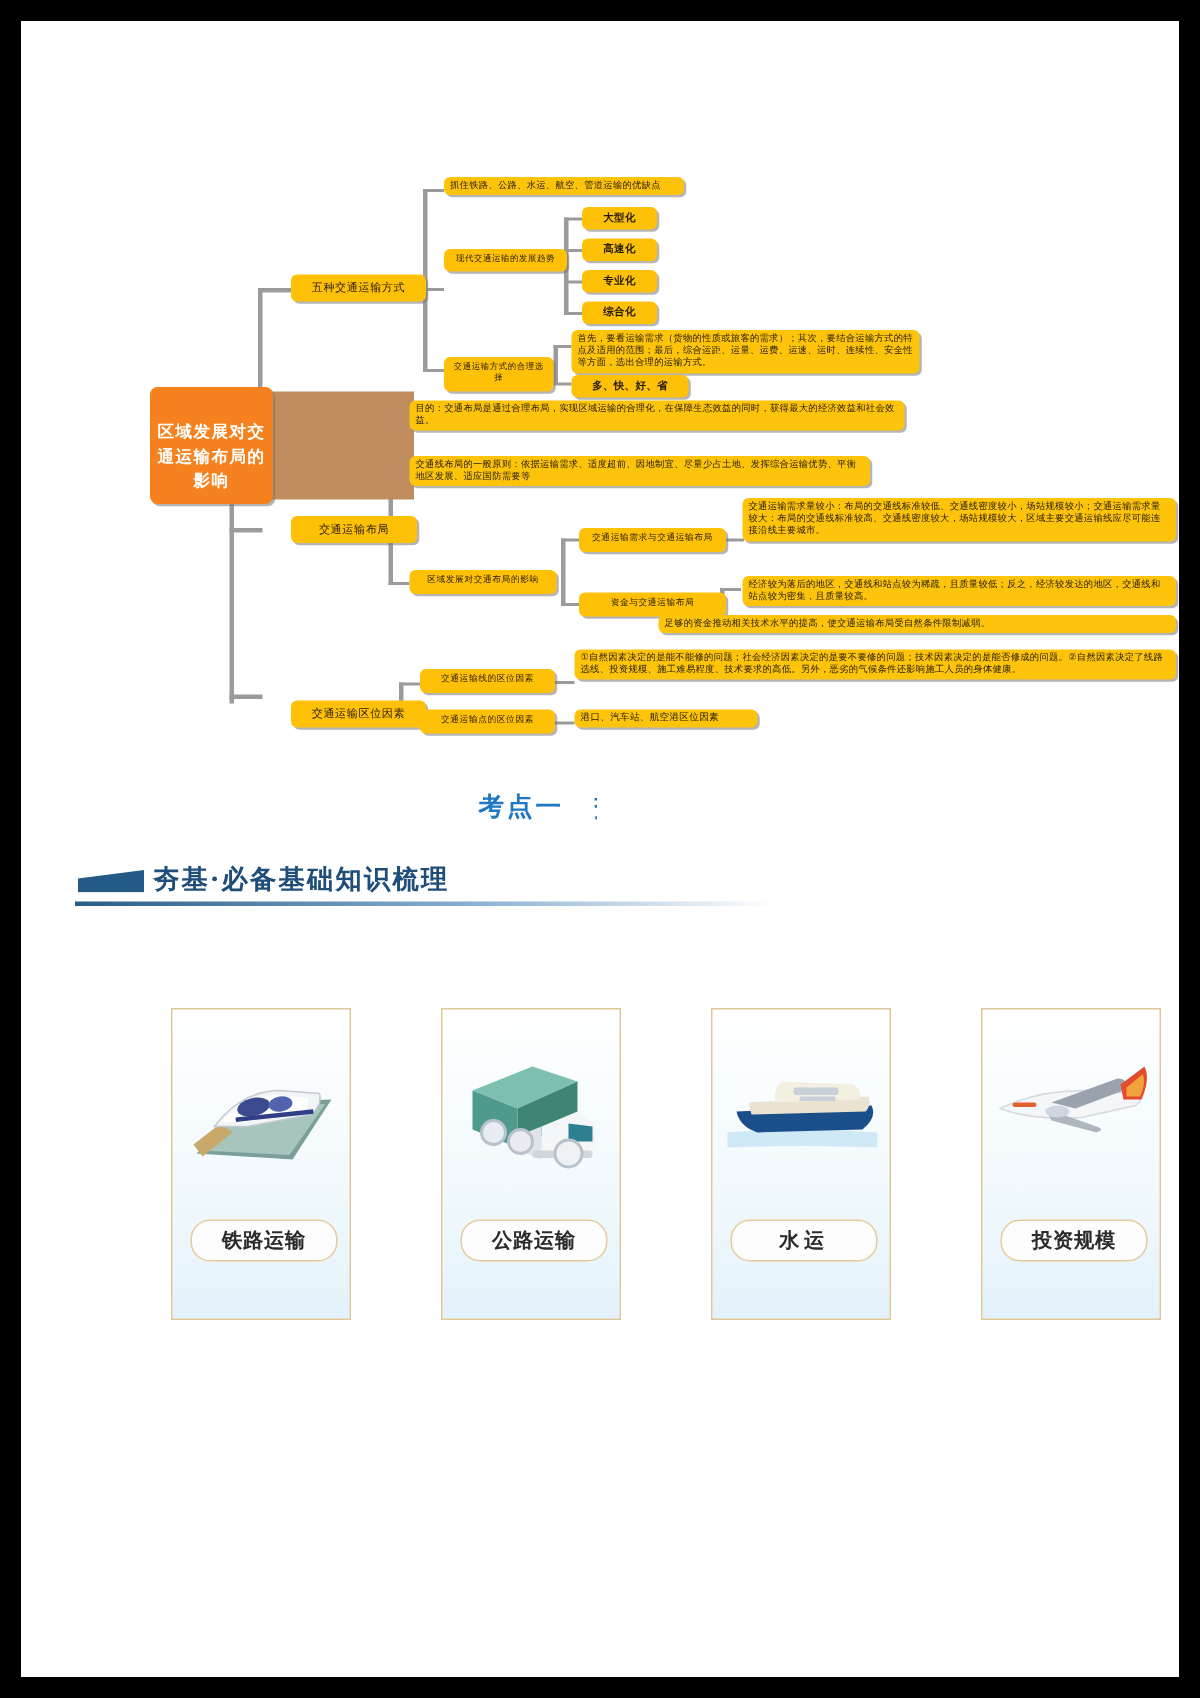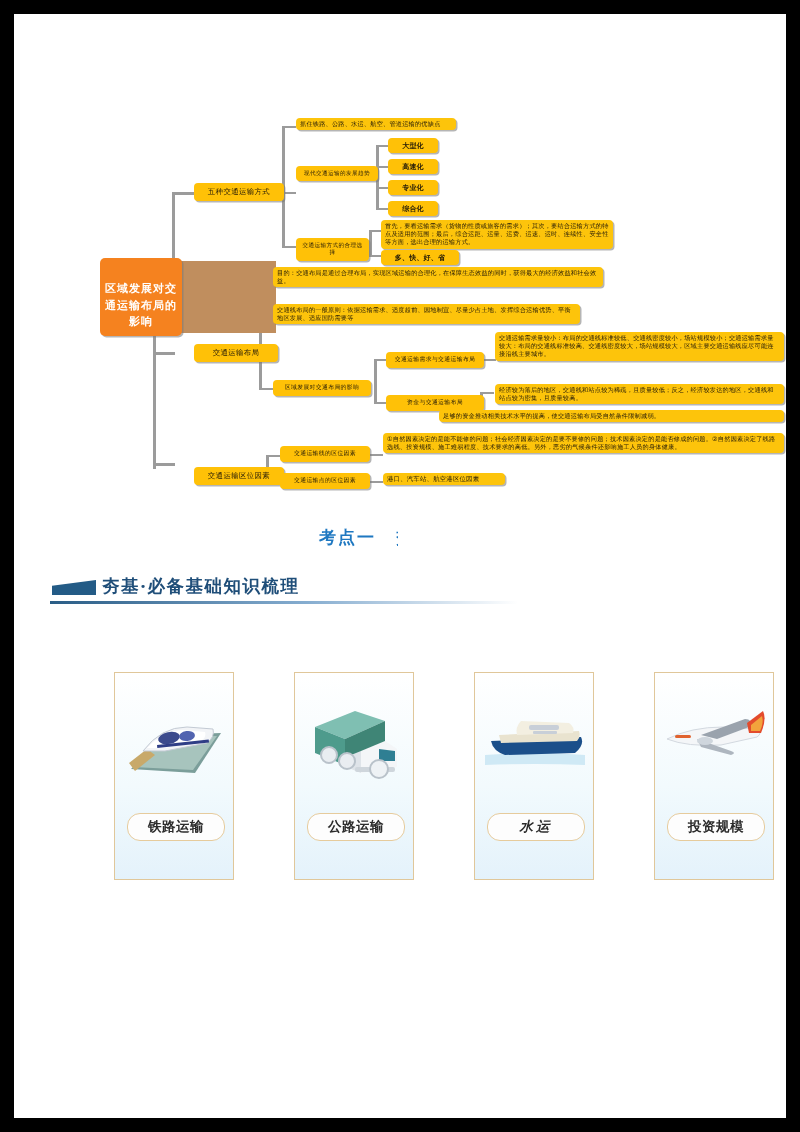--- a/index.html
+++ b/index.html
@@ -39,21 +39,21 @@
   .cards{position:absolute;left:60px;top:658px;width:660px;height:208px;display:flex;
          justify-content:space-between;margin-left:40px;}
   .card{position:relative;width:120px;height:208px;
         background:linear-gradient(180deg,#ffffff 0%,#f2fafd 55%,#e4f2fb 100%);
         border:1.4px solid #E0C79A;box-sizing:border-box;}
   .card .art{position:absolute;left:6px;top:20px;width:108px;height:92px;}
   .card .pill{position:absolute;left:12px;bottom:38px;width:96px;height:26px;
               background:#fdfdfd;border:1.6px solid #E6CB9C;border-radius:13px;
               display:flex;align-items:center;justify-content:center;
               font-size:13.5px;font-weight:bold;color:#2b2b2b;letter-spacing:.5px;}
-  .card .pill.short{letter-spacing:3px;font-style:italic;}
+  .card .pill.short{letter-spacing:3px;}
 </style>
 </head>
 <body>
 
 <div class="page">
 
   <div class="mindmap">
 
     <div class="conn" style="left:139px;top:255px;width:3px;height:200px;"></div>
     <div class="conn" style="left:139px;top:253px;width:22px;height:3px;"></div>

